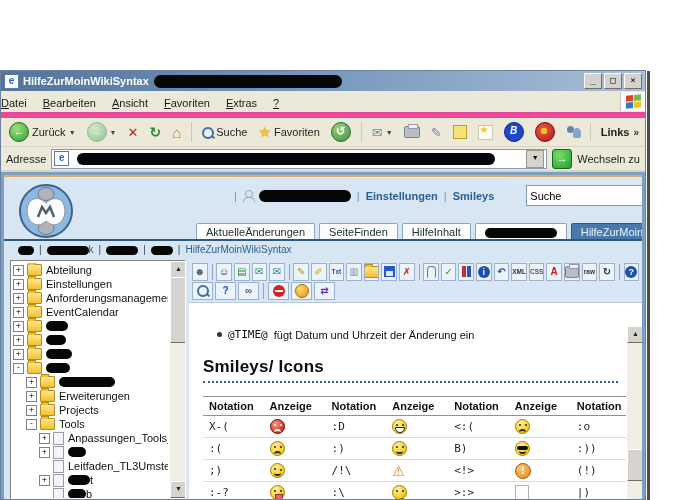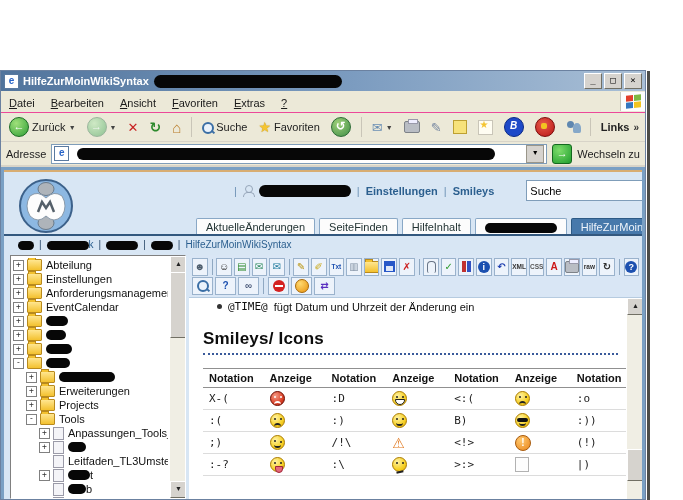--- a/index.html
+++ b/index.html
@@ -17,21 +17,21 @@
   .ie-icon{width:13px;height:13px;background:#fff;border:1px solid #5a7aa0;margin-right:4px;
            font-size:10px;line-height:12px;text-align:center;color:#2864c8;font-weight:bold;}
   #title-text{color:#fff;font-weight:bold;font-size:11px;white-space:nowrap;}
   .redact{display:inline-block;background:#070707;border-radius:7px;vertical-align:middle;}
   #title-redact{width:188px;height:13px;margin-left:5px;}
   #win-buttons{margin-left:auto;display:flex;gap:2px;}
   .winbtn{width:16px;height:14px;background:#d6d3ce;border:1px solid;border-color:#fff #716f64 #716f64 #fff;
           font-size:9px;line-height:12px;text-align:center;color:#000;font-family:"DejaVu Sans Mono",monospace;}
 
   
-  #menubar{height:21px;display:flex;align-items:center;border-bottom:1px solid #ec4899;padding-left:8px;flex:0 0 auto;}
+  #menubar{height:21px;display:flex;align-items:center;border-bottom:6px solid #ec4899;flex:0 0 auto;}
   .menu-item{font-size:11px;color:#1a1a1a;margin-right:16px;cursor:default;}
   .menu-item u{text-decoration:underline;}
   #winflag{margin-left:auto;width:24px;height:19px;background:#fdfdfd;border-left:1px solid #c8c4b8;
            display:flex;align-items:center;justify-content:center;}
   .flag{width:14px;height:13px;display:grid;grid-template-columns:7px 7px;grid-template-rows:6px 6px;gap:1px;transform:skewY(-6deg);}
   .flag i{display:block;}
   .flag i:nth-child(1){background:#e23f2b;}.flag i:nth-child(2){background:#7eb842;}
   .flag i:nth-child(3){background:#3577c0;}.flag i:nth-child(4){background:#f2c421;}
 
   
@@ -136,21 +136,21 @@
   .blue-circ{width:12px;height:12px;border-radius:50%;background:#1c50b0;color:#fff;font-size:9px;line-height:12px;text-align:center;font-weight:bold;}
   .noentry{width:12px;height:12px;border-radius:50%;background:#d42222;position:relative;}
   .noentry:after{content:"";position:absolute;left:2px;top:5px;width:8px;height:2px;background:#fff;}
   .ball{width:12px;height:12px;border-radius:50%;background:radial-gradient(circle at 35% 30%,#ffd970,#e8930f);border:1px solid #a86808;}
   .savebox{width:11px;height:11px;background:#2858c8;position:relative;}
   .savebox:after{content:"";position:absolute;left:2px;top:5px;width:7px;height:5px;background:#dfe8f8;}
   .bookpair{display:flex;gap:1px;}
   .bookpair i{display:block;width:4px;height:11px;}
   .clip{width:7px;height:11px;border:1.5px solid #6a7688;border-radius:4px 4px 2px 2px;border-bottom:none;}
 
-  #content-scroll{flex:1;position:relative;overflow:hidden;}
+  #content-scroll{flex:1;position:relative;overflow:hidden;margin-top:23px;}
   #content-inner{position:absolute;left:0;top:0;right:16px;bottom:0;overflow:hidden;padding:2px 0 0 10px;}
   #bullet-line{display:flex;align-items:center;gap:6px;font-size:11px;color:#111;padding-left:18px;}
   #bullet-line .dot{width:5px;height:5px;background:#333;border-radius:50%;}
   #bullet-line code{font-size:11px;color:#111;}
   #smiley-heading{margin:16px 0 0 4px;font-size:17px;font-weight:bold;color:#0d0d0d;letter-spacing:.2px;}
   #heading-rule{border-bottom:2px dotted #3a5a9a;margin:4px 8px 0 4px;}
   #see-line{margin:14px 0 0 4px;font-size:11.5px;font-style:italic;}
   #see-label{font-weight:bold;color:#111;}
   #see-link{color:#3f74a8;cursor:pointer;}
 

